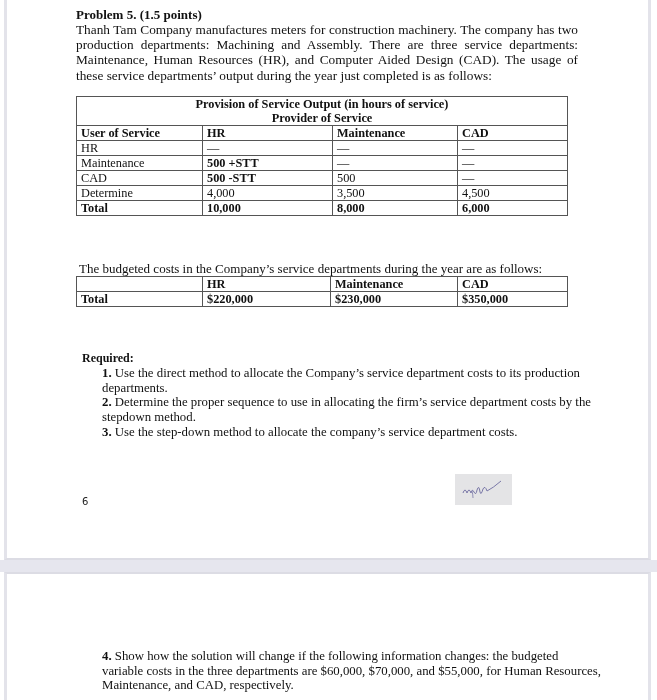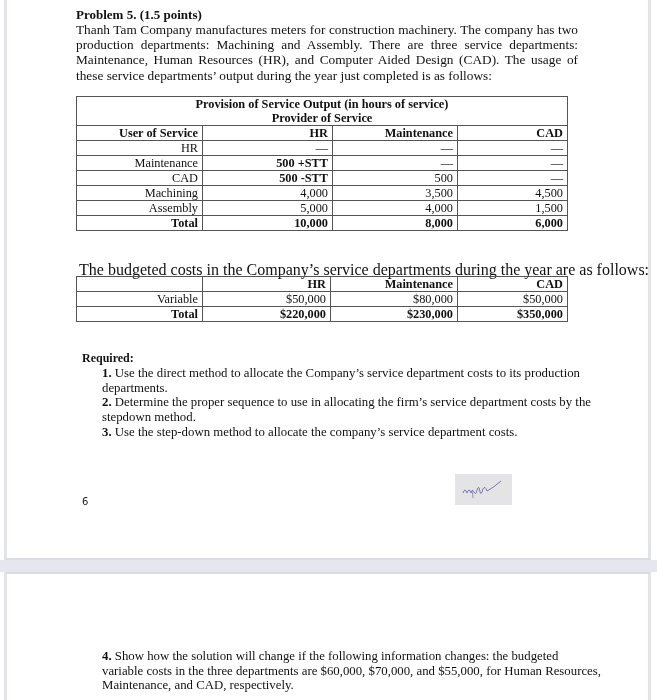--- a/index.html
+++ b/index.html
@@ -23,27 +23,27 @@
   .gap {
     position:absolute; left:0; top:560px; width:657px; height:12px;
     background:#e6e6ee;
   }
   .problem-title { position:absolute; left:76px; top:7px; font-weight:bold; font-size:13px; }
   .intro {
     position:absolute; left:76px; top:22px; width:502px; font-size:13.3px; line-height:15.2px;
     text-align:justify;
   }
   table { border-collapse:collapse; position:absolute; font-size:12.3px; }
-  td, th { border:1px solid #555; padding:0 4px; height:14px; line-height:13px; text-align:right; font-weight:normal; white-space:nowrap; }
+  td, th { border:1px solid #555; padding:0 4px; height:14px; line-height:13px; text-align:left; font-weight:normal; white-space:nowrap; }
   .b { font-weight:bold; }
   .center { text-align:center; }
   #table1 { left:76px; top:96px; width:492px; }
   #table2 { left:76px; top:276px; width:492px; }
   #table2 td, #table2 th { height:14px; }
-  .caption2 { position:absolute; left:79px; top:261px; font-size:16px; }
+  .caption2 { position:absolute; left:79px; top:261px; font-size:13px; }
   .required-title { position:absolute; left:82px; top:351px; font-weight:bold; font-size:12px; }
   .req-item { position:absolute; left:82px; width:490px; font-size:12.8px; line-height:14.6px;margin-left:20px; }
   .page-num {
     position:absolute; left:82px; top:496px; font-family:"DejaVu Sans", sans-serif; font-size:10px; color:#222;
   }
   .signature {
     position:absolute; left:455px; top:474px; width:57px; height:31px; background:#e4e4e6;
     display:flex; align-items:center; justify-content:center;
   }
 </style>
@@ -85,55 +85,43 @@
     <td>—</td>
     <td>—</td>
   </tr>
   <tr>
     <td>CAD</td>
     <td class="b">500 -STT</td>
     <td>500</td>
     <td>—</td>
   </tr>
   <tr>
-    <td>Machining</td>
+    <td>Determine</td>
     <td>4,000</td>
     <td>3,500</td>
     <td>4,500</td>
-  </tr>
-  <tr>
-    <td>Assembly</td>
-    <td>5,000</td>
-    <td>4,000</td>
-    <td>1,500</td>
   </tr>
   <tr>
     <td class="b">Total</td>
     <td class="b">10,000</td>
     <td class="b">8,000</td>
     <td class="b">6,000</td>
   </tr>
 </tbody>
   </table>
 
 <div class="caption2">The budgeted costs in the Company’s service departments during the year are as follows:</div>
 
 <table id="table2">
   <tbody>
       <tr>
     <th class="b" style="width:117px"></th>
     <th class="b" style="width:119px">HR</th>
     <th class="b" style="width:118px">Maintenance</th>
     <th class="b">CAD</th>
-  </tr>
-  <tr>
-    <td>Variable</td>
-    <td>$50,000</td>
-    <td>$80,000</td>
-    <td>$50,000</td>
   </tr>
   <tr>
     <td class="b">Total</td>
     <td class="b">$220,000</td>
     <td class="b">$230,000</td>
     <td class="b">$350,000</td>
   </tr>
 </tbody>
   </table>
 

